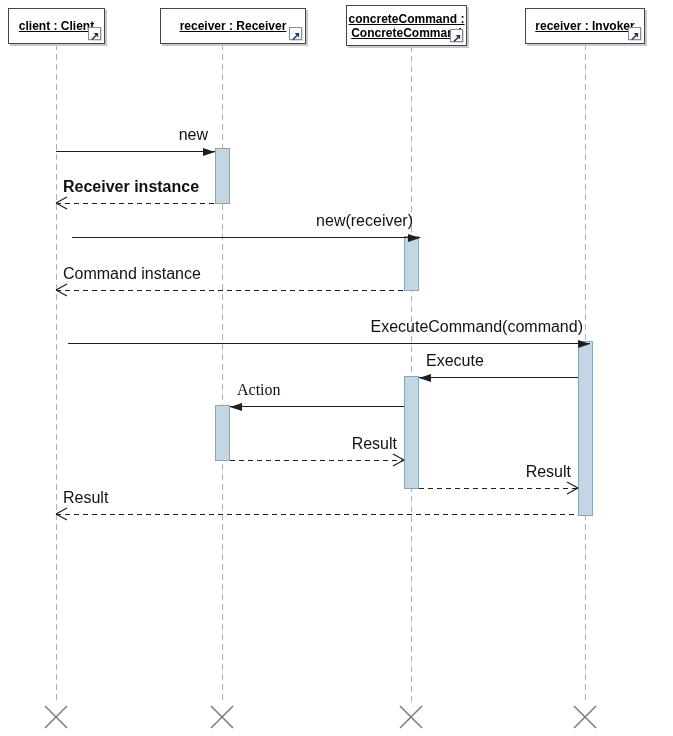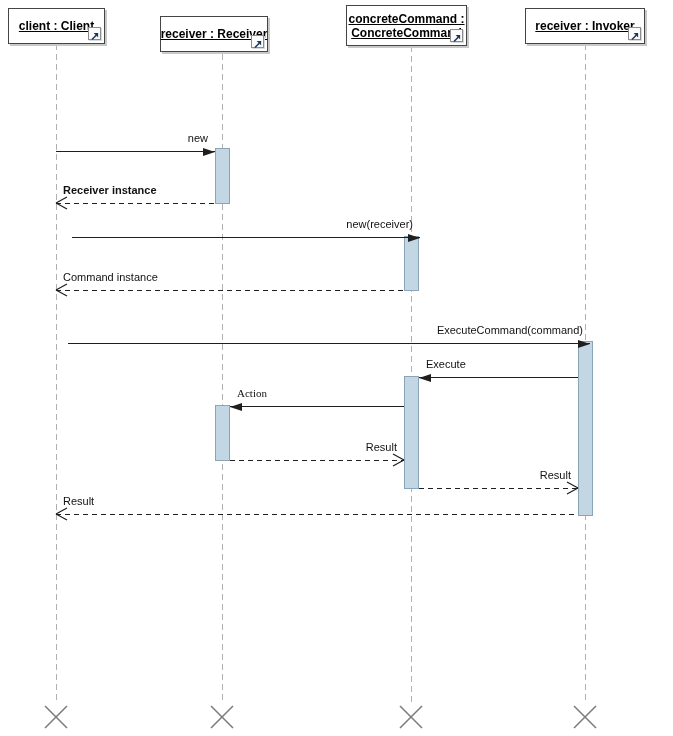--- a/index.html
+++ b/index.html
@@ -64,21 +64,21 @@
   .msg { position: absolute; height: 24px; z-index: 4; }
   .msg-line { position: absolute; left: 0; right: 0; bottom: 0; height: 1px; }
   .msg-line.solid { background: var(--msg-color); }
   .msg-line.dashed {
     background: repeating-linear-gradient(90deg,
       var(--msg-color) 0 5px, transparent 5px 9px);
   }
   .msg-label {
     position: absolute;
     bottom: 8px;
-    font-size: 11px;
+    font-size: 16px;
     color: #111111;
     white-space: nowrap;
   }
   .head-filled {
     position: absolute;
     bottom: -4px;
     width: 0; height: 0;
     border-top: 4.5px solid transparent;
     border-bottom: 4.5px solid transparent;
   }
@@ -190,21 +190,21 @@
       </div>
     </div>
   <div id="layer-heads">
       <div class="obj-box" style="left: 8px; top: 8px; width: 97px; height: 36px;">
         <span class="obj-label">client : Client</span>
         <div class="corner-icon"><svg viewBox="0 0 13 13" width="11" height="11">
             <line x1="3.5" y1="10" x2="8.5" y2="5" stroke="#17375e" stroke-width="1.8"></line>
             <polygon points="5.5,2.5 10.8,2.5 10.8,7.8" fill="#17375e"></polygon>
           </svg></div>
       </div>
-      <div class="obj-box" style="left: 160px; top: 16px; width: 108px; height: 36px;">
+      <div class="obj-box" style="left: 160px; top: 8px; width: 146px; height: 36px;">
         <span class="obj-label">receiver : Receiver</span>
         <div class="corner-icon"><svg viewBox="0 0 13 13" width="11" height="11">
             <line x1="3.5" y1="10" x2="8.5" y2="5" stroke="#17375e" stroke-width="1.8"></line>
             <polygon points="5.5,2.5 10.8,2.5 10.8,7.8" fill="#17375e"></polygon>
           </svg></div>
       </div>
       <div class="obj-box" style="left: 346px; top: 5px; width: 121px; height: 41px;">
         <span class="obj-label">concreteCommand :</span>
         <span class="obj-label">ConcreteCommand</span>
         <div class="corner-icon"><svg viewBox="0 0 13 13" width="11" height="11">

